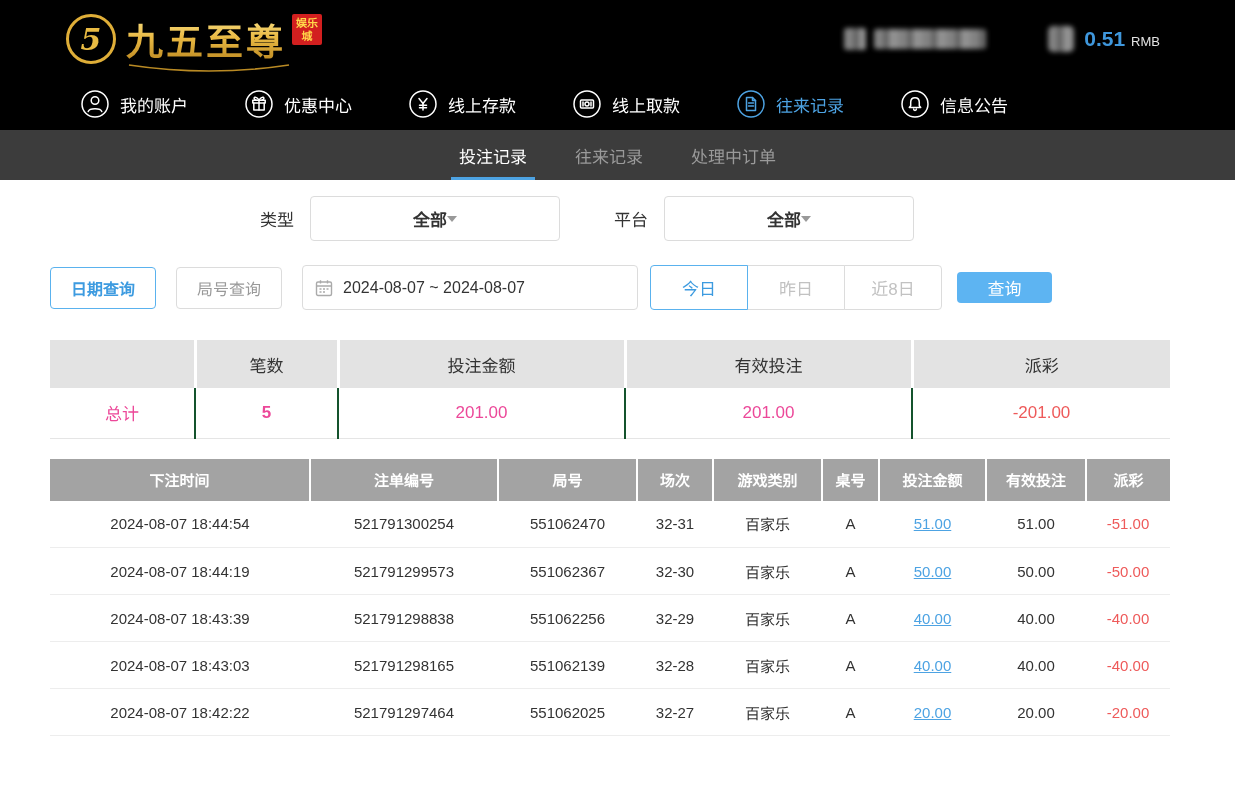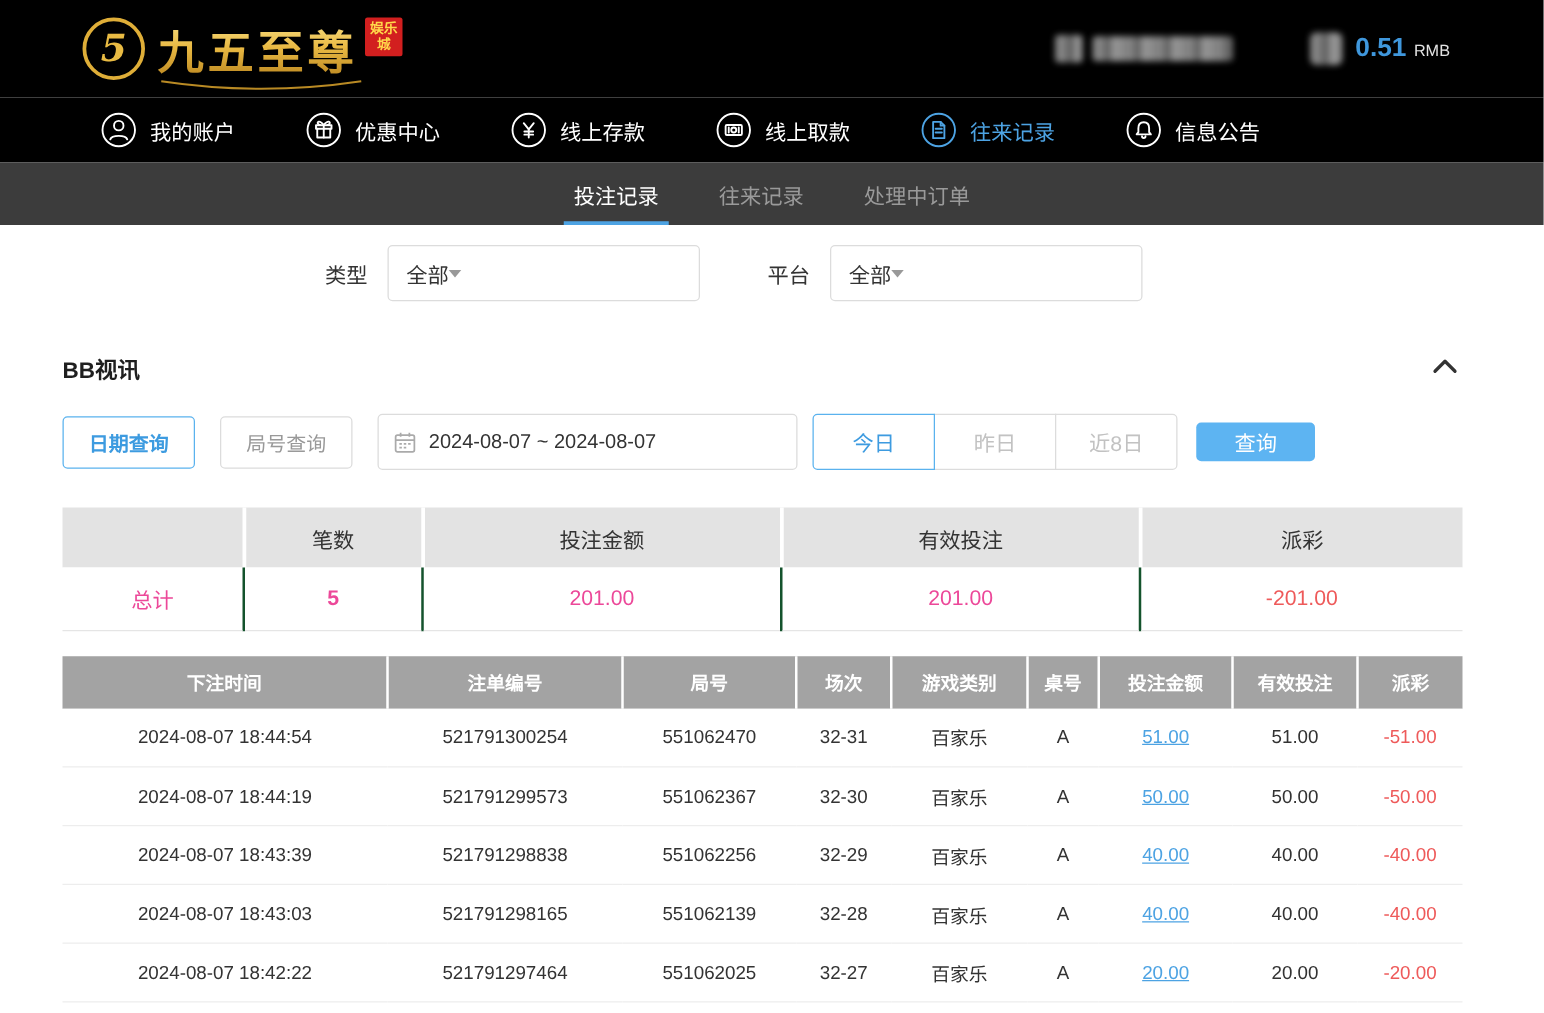--- a/index.html
+++ b/index.html
@@ -72,22 +72,22 @@
   }
 
   
   .content { width:1120px; margin-left:50px; }
 
   .filter-row { margin-top:16px; margin-left:210px; display:flex; align-items:center; }
   .filter-label { font-size:17px; color:#333; margin-right:16px; }
   .filter-label.platform { margin-left:54px; }
   .select {
     width:250px; height:45px; border:1px solid #dcdcdc; border-radius:4px;
-    display:flex; align-items:center; justify-content:flex-start;
-    padding:0 14px; cursor:pointer; background:#fff;
+    display:flex; align-items:center; justify-content:center;
+    padding:0 14px; cursor:pointer; background:#fff;font-weight:bold;
   }
   .select-value { font-size:17px; color:#333; }
   .select-caret {
     width:0; height:0; border-left:5px solid transparent;
     border-right:5px solid transparent; border-top:6px solid #999;
   }
 
   .section-header {
     margin-top:40px; display:flex; align-items:center; justify-content:space-between;
   }
@@ -260,28 +260,20 @@
         <span class="select-value">全部</span>
         <span class="select-caret"></span>
       </div>
       <span class="filter-label platform">平台</span>
       <div class="select">
         <span class="select-value">全部</span>
         <span class="select-caret"></span>
       </div>
     </div>
 
-    <div class="section-header">
-      <span class="section-title">BB视讯</span>
-      <button class="collapse-btn">
-        <svg width="20" height="12" viewBox="0 0 20 12">
-            <path d="M2 10 L10 2 L18 10" stroke="#333" stroke-width="2.6" fill="none" stroke-linecap="round" stroke-linejoin="round"></path>
-          </svg>
-      </button>
-    </div>
 
     <div class="query-bar">
       <button class="btn outline-blue">日期查询</button>
       <button class="btn outline-gray">局号查询</button>
       <div class="date-input">
         <svg width="18" height="18" viewBox="0 0 18 18" stroke="#aaa" fill="none" stroke-width="1.4">
             <rect x="1.5" y="3" width="15" height="13.5" rx="1.5"></rect>
             <path d="M1.5 7h15M5.5 1.2v3.2M12.5 1.2v3.2"></path>
             <path d="M4.5 10h2M8 10h2M11.5 10h2M4.5 13h2M8 13h2"></path>
           </svg>

